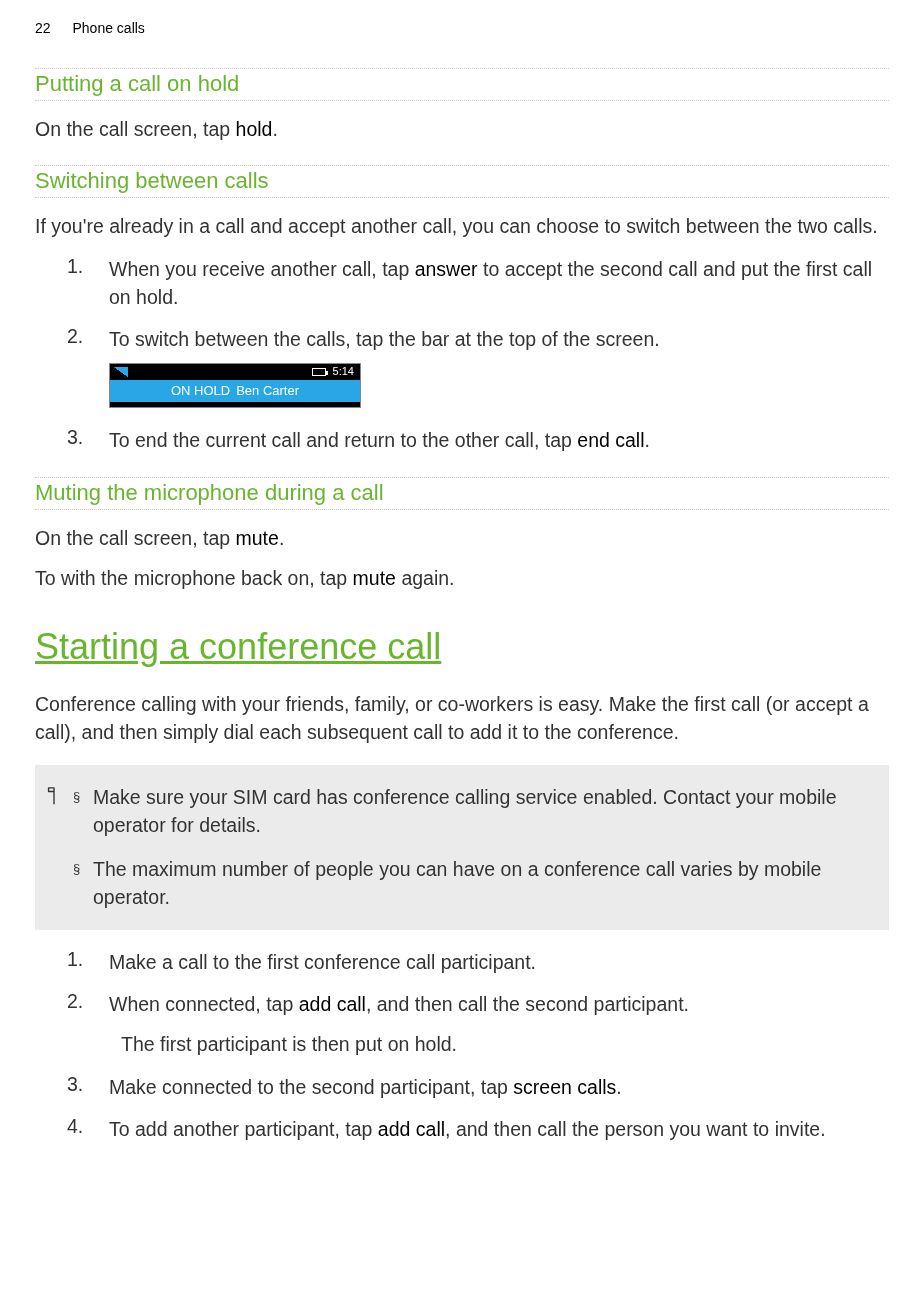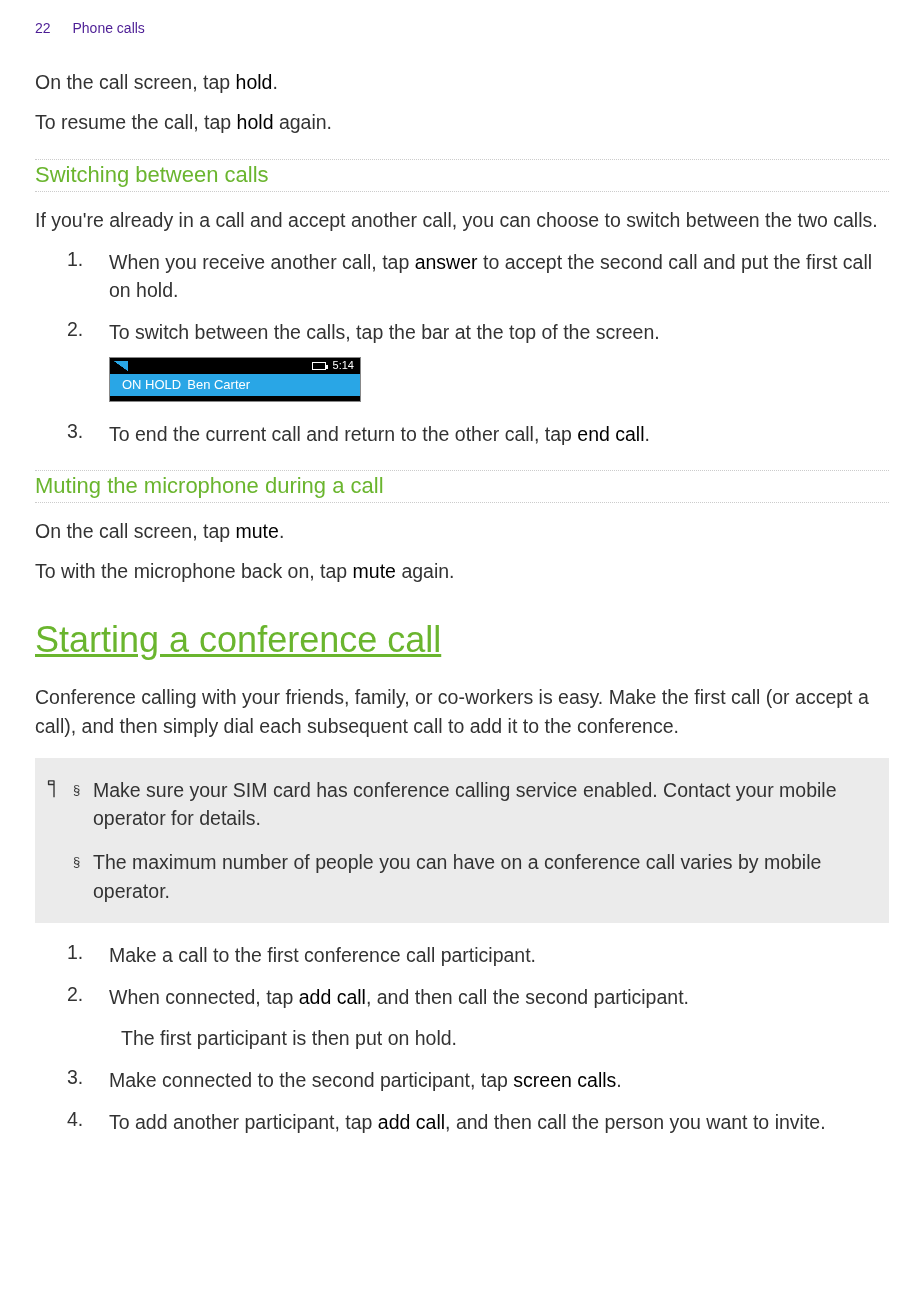--- a/index.html
+++ b/index.html
@@ -9,21 +9,21 @@
       background: #fff;
       color: #333;
       width: 924px;
       padding: 0;
     }
     .page {
       padding: 20px 35px 20px 35px;
     }
     .page-header {
       font-size: 14px;
-      color: #4c1d95;
+      color: #000000;
       margin-bottom: 32px;
       font-weight: 400;
     }
     .page-num { display: inline-block; margin-right: 18px; }
     .section-title {
       color: #6ab52e;
       font-size: 22px;
       font-weight: 300;
       padding: 6px 0;
       margin-top: 0;
@@ -73,20 +73,21 @@
       font-weight: 300;
       margin-top: 12px;
       margin-left: 12px;
     }
     .mock-img {
       margin-top: 10px;
       margin-bottom: 4px;
       width: 252px;
       border: 1px solid #888;
       background: #000;
+      text-align: center;
     }
     .mock-status {
       display: flex;
       align-items: center;
       height: 16px;
       background: #000;
       position: relative;
     }
     .mock-signal {
       width: 14px; height: 10px;
@@ -153,26 +154,26 @@
 </head>
 <body>
 
 <div class="page">
 
   <div class="page-header">
     <span class="page-num">22</span>
     <span>Phone calls</span>
   </div>
 
+  <div class="dotted-wrap">
+    <div class="section-title">Putting a call on hold</div>
+  </div>
   <div class="block">
     <p class="body-text">
       <span>On the call screen, tap </span><span class="bold">hold</span><span>.</span>
-    </p>
-    <p class="body-text">
-      <span>To resume the call, tap </span><span class="bold">hold</span><span> again.</span>
     </p>
   </div>
 
   <div class="dotted-wrap">
     <div class="section-title">Switching between calls</div>
   </div>
   <div class="block">
     <p class="body-text">If you're already in a call and accept another call, you can choose to switch between the two calls.</p>
     <div class="numlist">
       <div class="numitem">

